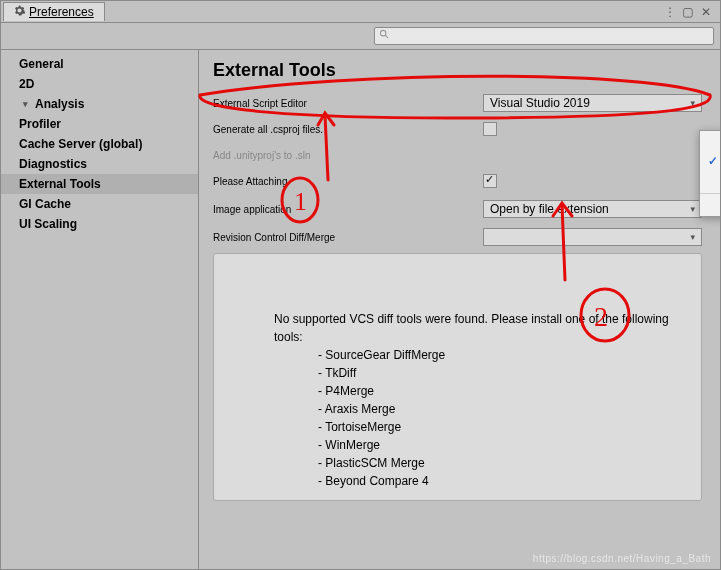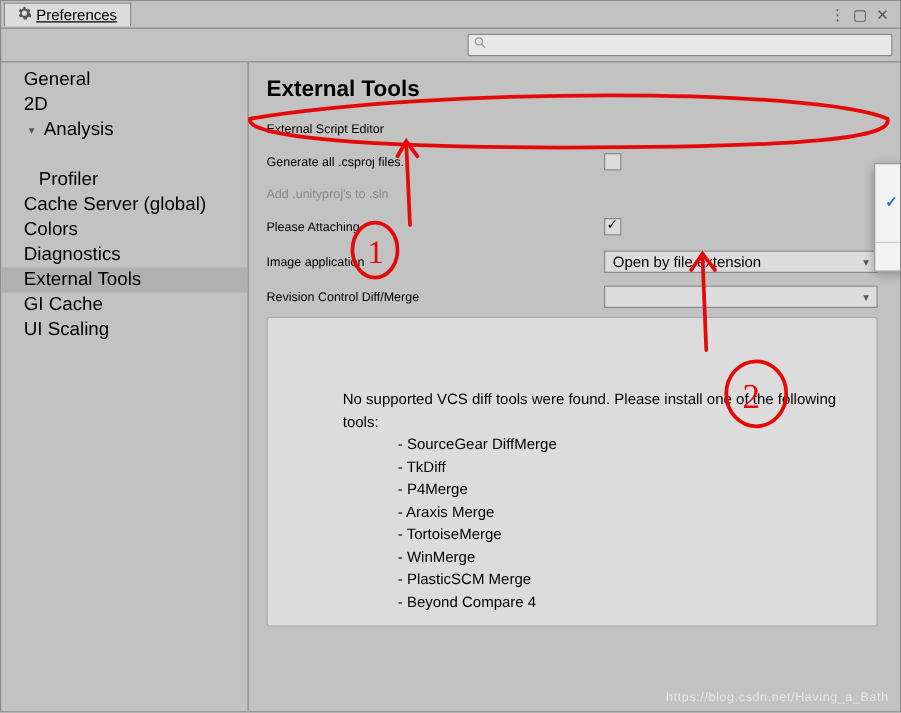--- a/index.html
+++ b/index.html
@@ -10,25 +10,25 @@
   .tab svg { width: 11px; height: 11px; }
   .spacer { flex: 1; }
   .winbtns { display: flex; gap: 6px; padding-right: 8px; align-items: center; }
   .winbtns span { width: 12px; height: 12px; display: inline-flex; align-items: center; justify-content: center; font-size: 12px; color: #555; }
   .searchbar { display: flex; align-items: center; justify-content: flex-end; padding: 4px 6px; border-bottom: 1px solid #8a8a8a; }
   .search { width: 340px; height: 18px; border: 1px solid #8a8a8a; background: #e8e8e8; border-radius: 2px; display: flex; align-items: center; padding: 0 4px; gap: 4px; }
   .search svg { width: 11px; height: 11px; opacity: .6; }
   .search input { flex: 1; border: none; background: transparent; outline: none; font-size: 11px; }
   .body { display: flex; flex: 1; overflow: hidden; }
   .sidebar { width: 198px; background: #c2c2c2; border-right: 1px solid #8a8a8a; padding-top: 4px; overflow-y: auto; }
-  .sb-item { padding: 2px 6px 2px 18px; font-size: 15px; line-height: 16px; white-space: nowrap; cursor: default; }
+  .sb-item { padding: 2px 6px 2px 18px; font-size: 12px; line-height: 16px; white-space: nowrap; cursor: default; font-weight: bold; }
   .sb-item.sel { background: #b0b0b0; }
   .sb-parent { padding-left: 22px; display: flex; align-items: center; gap: 2px; }
   .sb-parent::before { content: "▾"; font-size: 9px; color: #555; width: 10px; display: inline-block; }
-  .sb-child { padding-left: 30px; margin-top: 20px; }
+  .sb-child { padding-left: 18px; }
   .main { flex: 1; padding: 10px 18px 10px 14px; overflow-y: auto; position: relative; }
   h2 { font-size: 18px; font-weight: bold; margin-bottom: 12px; }
   .row { display: flex; align-items: center; margin-bottom: 6px; min-height: 20px; }
   .row .lbl { width: 270px; font-size: 10px; }
   .row .lbl.disabled { color: #888; }
   .dd { flex: 1; height: 18px; background: #dcdcdc; border: 1px solid #8a8a8a; display: flex; align-items: center; justify-content: space-between; padding: 0 6px; font-size: 12px; position: relative; }
   .dd::after { content: "▾"; font-size: 9px; color: #555; }
   .chk { width: 14px; height: 14px; border: 1px solid #8a8a8a; background: #dcdcdc; }
   .popup { position: absolute; top: 80px; left: 500px; width: 210px; background: #f2f2f2; border: 1px solid #999; box-shadow: 0 2px 8px rgba(0,0,0,0.3); z-index: 10; }
   .popup .opt { padding: 3px 8px 3px 28px; font-size: 12px; position: relative; cursor: default; }
@@ -77,32 +77,34 @@
 
   <div class="body">
     <div class="sidebar">
       <div class="sb-item">General</div>
       <div class="sb-item">2D</div>
       <div class="sb-item sb-parent">
           <span>Analysis</span>
         </div>
       <div class="sb-item sb-child">Profiler</div>
       <div class="sb-item">Cache Server (global)</div>
-      <div class="sb-item">Colors</div>
       <div class="sb-item">Diagnostics</div>
       <div class="sb-item sel">External Tools</div>
       <div class="sb-item">GI Cache</div>
       <div class="sb-item">UI Scaling</div>
     </div>
 
     <div class="main">
       <h2>External Tools</h2>
 
       <div class="row">
         <div class="lbl">External Script Editor</div>
+        <div class="dd">
+            <span>Visual Studio 2019</span>
+          </div>
       </div>
       <div class="row">
         <div class="lbl">Generate all .csproj files.</div>
         <div class="chk"></div>
       </div>
       <div class="row">
         <div class="lbl disabled">Add .unityproj's to .sln</div>
       </div>
       <div class="row">
         <div class="lbl">Please Attaching</div>

